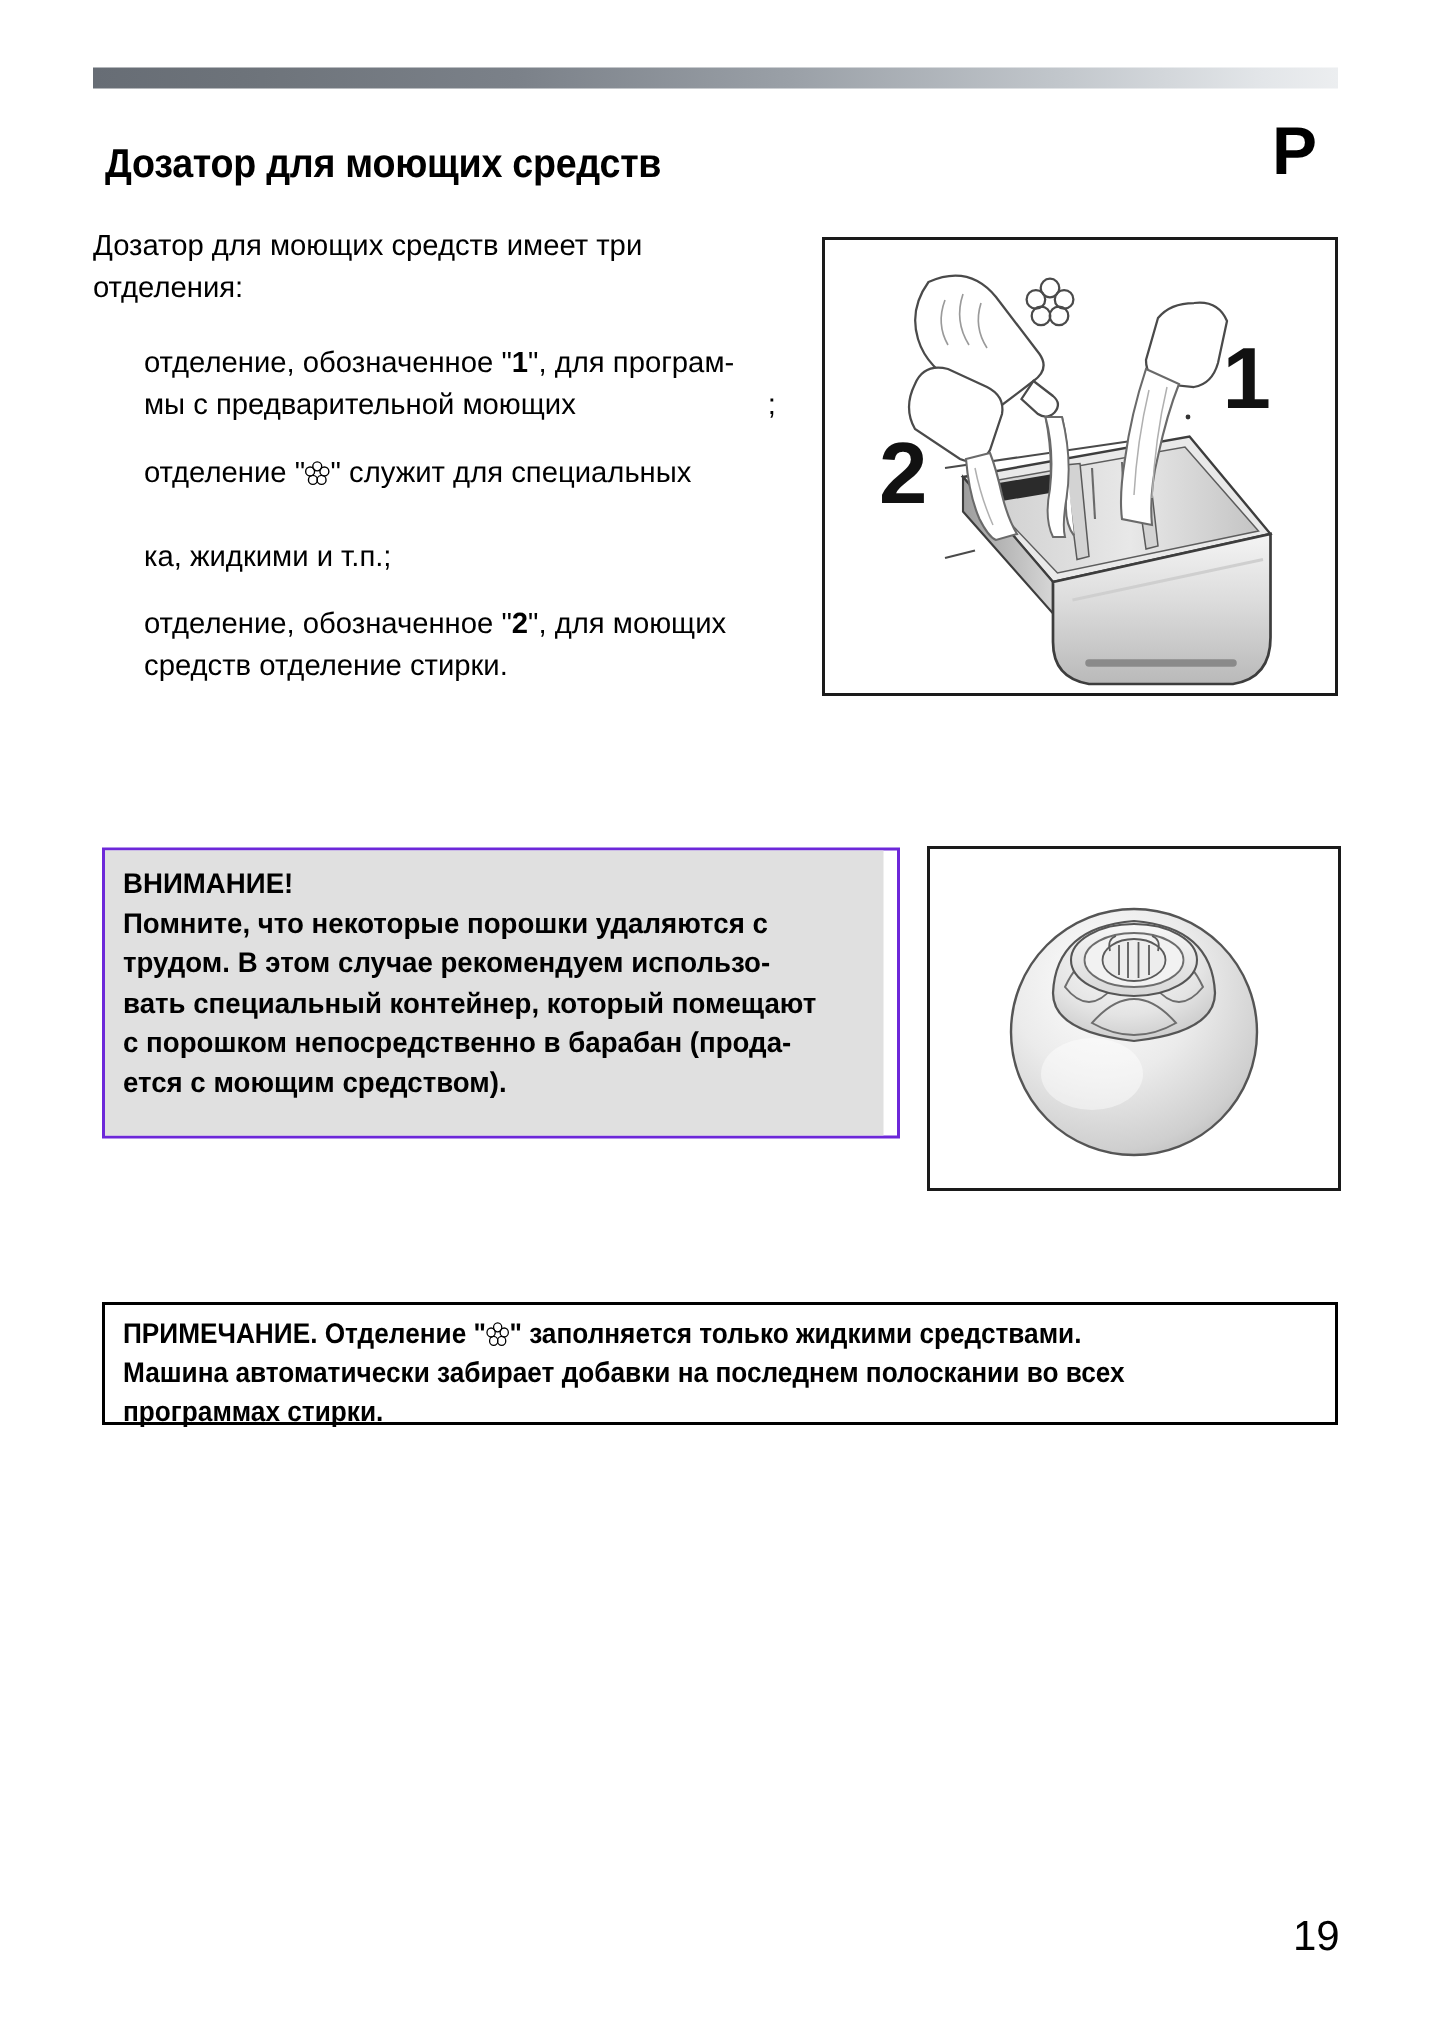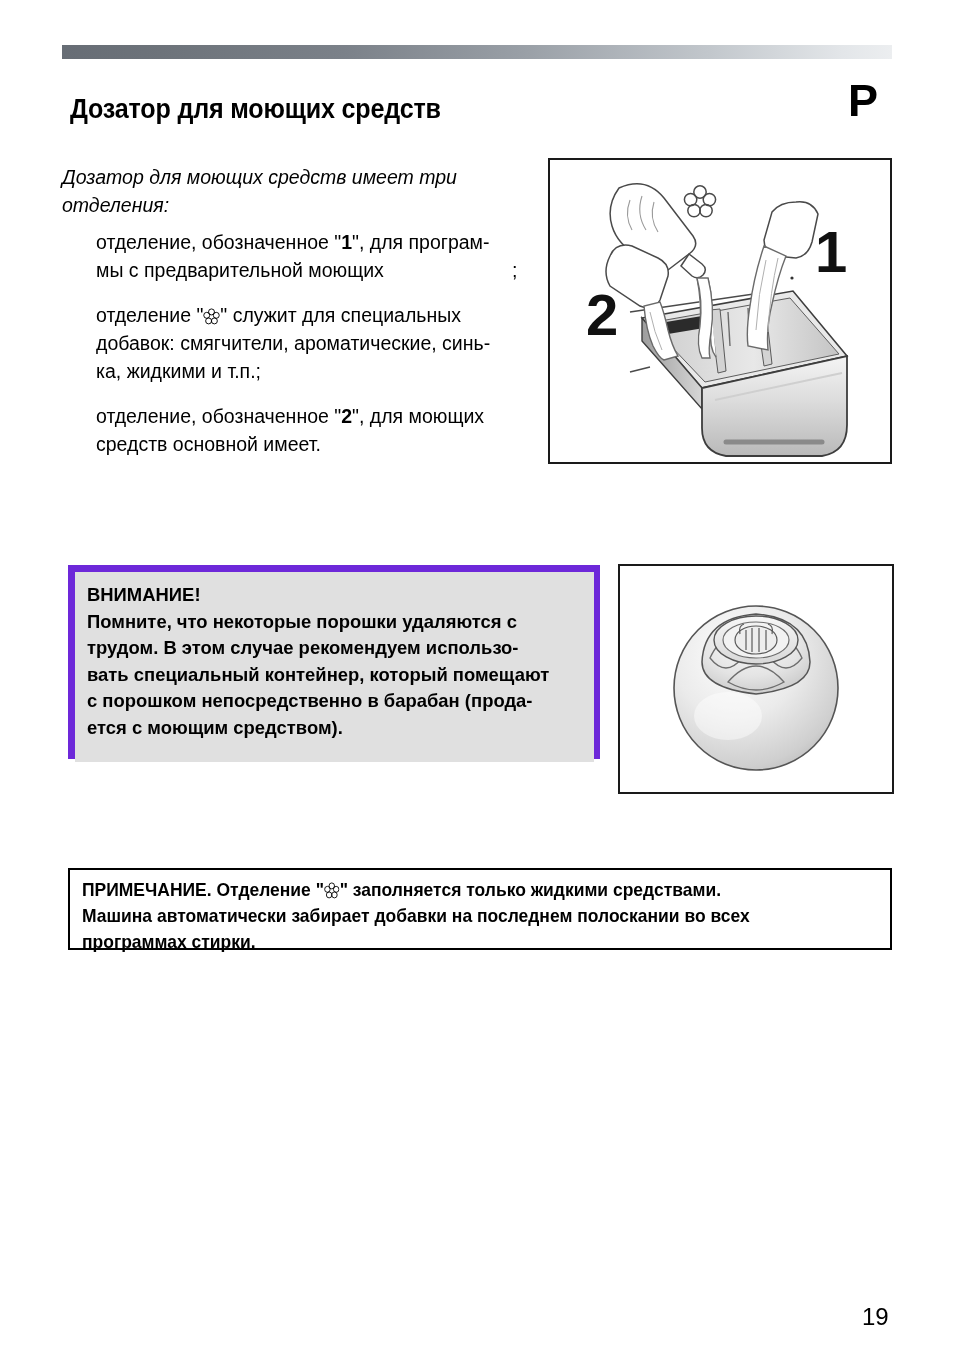--- a/index.html
+++ b/index.html
@@ -51,25 +51,24 @@
     top: 78px;
     font-size: 45px;
     font-weight: bold;
     line-height: 1;
   }
 
   
   .intro {
     position: absolute;
     left: 62px;
-    top: 163px;
+    top: 150px;
     width: 460px;
     font-size: 19.5px;
     line-height: 28px;
-    font-style: italic;
   }
   .bullets {
     position: absolute;
     left: 96px;
     top: 228px;
     width: 430px;
     font-size: 19.5px;
     line-height: 28px;
   }
   .bullet {
@@ -112,21 +111,21 @@
   }
   .fig svg { display: block; width: 100%; height: 100%; }
 
   
   .warning-box {
     position: absolute;
     left: 68px;
     top: 565px;
     width: 532px;
     height: 194px;
-    border: 7px solid #6d28d9;
+    border: 2px solid #6d28d9;
     box-sizing: border-box;
     background: #ffffff;
   }
   .warning-fill {
     position: absolute;
     left: 0px;
     top: 0px;
     width: 519px;
     height: 190px;
     background: #e0e0e0;
@@ -164,23 +163,22 @@
     line-height: 26px;
     transform: scaleX(0.92);
     transform-origin: left top;
   }
 
   
   .page-number {
     position: absolute;
     left: 862px;
     top: 1277px;
-    font-size: 24px;
+    font-size: 28px;
     line-height: 1;
-    margin-top: 28px;
   }
 
   .nowrap { white-space: nowrap; }
 </style>
 </head>
 <body>
 
 <div class="header-rule"></div>
 
 <div class="title">Дозатор для моющих средств</div>
@@ -198,27 +196,27 @@
   <div class="bullet">
     <span>отделение "</span><span class="flower-inline"><svg viewBox="0 0 20 20" xmlns="http://www.w3.org/2000/svg">
           <g fill="none" stroke="#000000" stroke-width="1.1">
             <circle cx="10" cy="4.6" r="3.5"></circle>
             <circle cx="4.4" cy="8.6" r="3.5"></circle>
             <circle cx="15.6" cy="8.6" r="3.5"></circle>
             <circle cx="6.6" cy="15.2" r="3.5"></circle>
             <circle cx="13.4" cy="15.2" r="3.5"></circle>
           </g>
         </svg></span><span>" служит для специальных</span><br>
-    <span>добавок: смягчители, ароматические, синь-</span><br>
+    <br>
     <span>ка, жидкими и т.п.;</span>
   </div>
 
   <div class="bullet">
     <span>отделение, обозначенное "</span><b>2</b><span>", для моющих</span><br>
-    <span>средств основной имеет.</span>
+    <span>средств отделение стирки.</span>
   </div>
 
 </div>
 
 <div class="fig" id="fig-dispenser">
   <svg viewBox="0 0 340 302" xmlns="http://www.w3.org/2000/svg">
     <defs>
       <linearGradient id="drawerFront" x1="0" y1="0" x2="0" y2="1">
         <stop offset="0%" stop-color="#f4f4f4"></stop>
         <stop offset="45%" stop-color="#dcdcdc"></stop>

